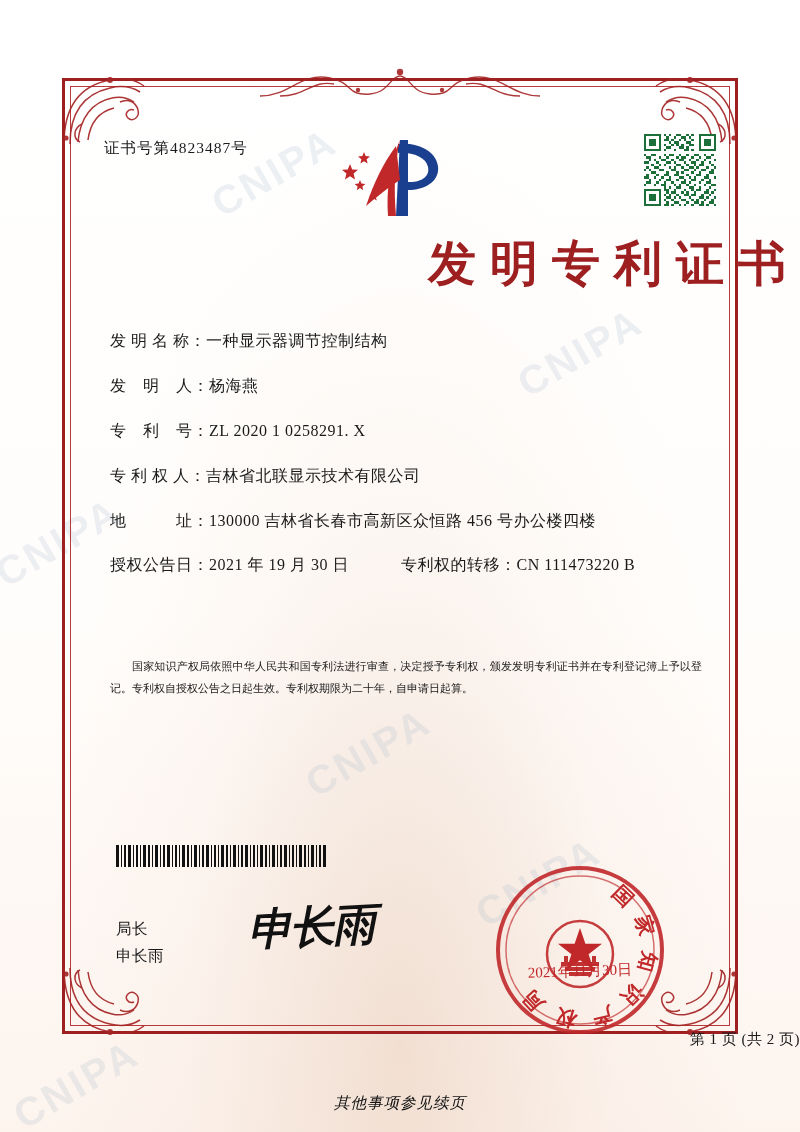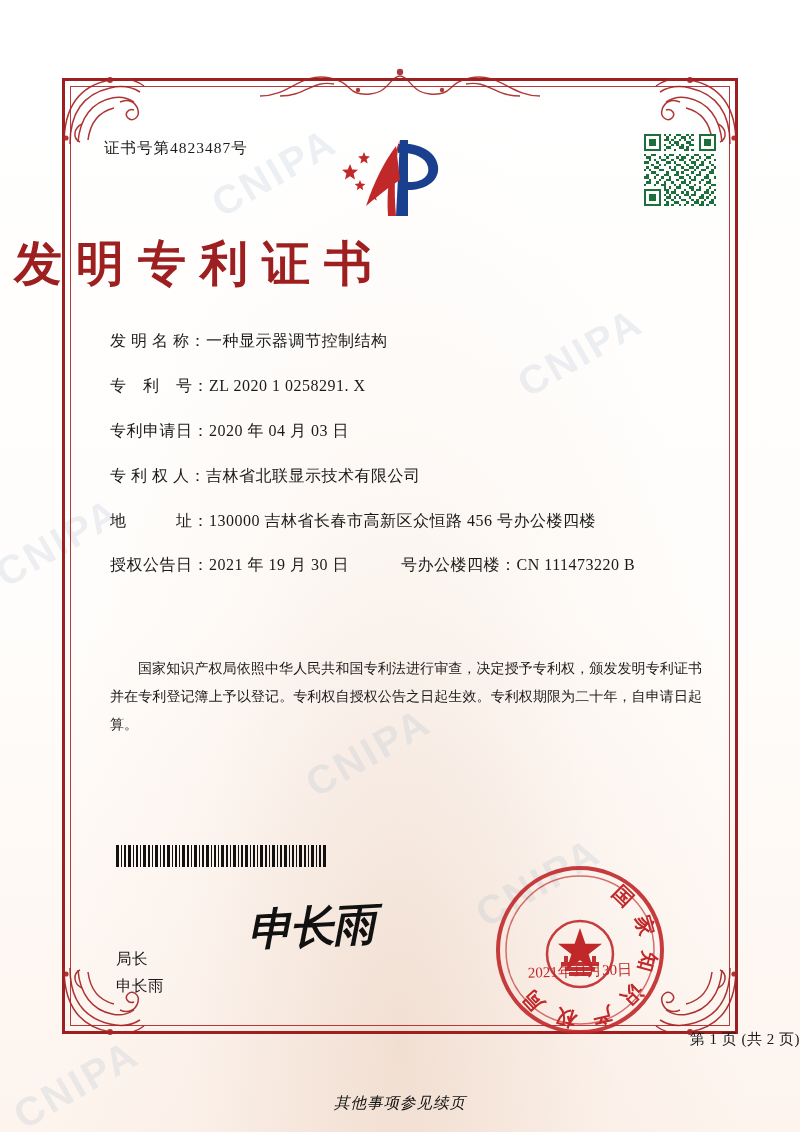--- a/index.html
+++ b/index.html
@@ -103,21 +103,21 @@
     margin-left: -62px;
     width: 124px;
     height: 84px;
   }
 
   
   .title {
     position: absolute;
     left: 0; right: 0;
     top: 232px;
-    text-align: left;
+    text-align: right;
     font-size: 48px;
     font-weight: 700;
     letter-spacing: 14px;
     color: #9d1f20;
     text-indent: 14px;
     font-family: "DejaVu Serif", serif;
   }
 
   
   .fields {
@@ -149,21 +149,21 @@
     margin-left: 52px;
     letter-spacing: .5px;
   }
 
   
   .paras {
     position: absolute;
     left: 110px;
     right: 98px;
     top: 655px;
-    font-size: 14px;
+    font-size: 11px;
     line-height: 2.0;
     text-align: justify;
   }
   .paras p { margin: 0; text-indent: 2em; }
 
   
   .barcode {
     position: absolute;
     left: 116px;
     top: 845px;
@@ -172,21 +172,20 @@
   }
 
   
   .sig-label {
     position: absolute;
     left: 116px;
     top: 915px;
     font-size: 15.5px;
     line-height: 1.75;
     letter-spacing: .5px;
-    margin-top: 30px;
   }
   .sig-script {
     position: absolute;
     left: 248px;
     top: 898px;
     font-size: 44px;
     color: #111;
     font-family: "DejaVu Serif", serif;
     font-style: italic;
     font-weight: 700;
@@ -543,39 +542,39 @@
   </div>
 
   <div class="title">发明专利证书</div>
 
   <div class="fields">
     <div class="field">
       <span class="f-label">发 明 名 称：</span>
       <span class="f-value">一种显示器调节控制结构</span>
     </div>
     <div class="field">
+      <span class="f-label">发　明　人：</span>
+      <span class="f-value">杨海燕</span>
+    </div>
+    <div class="field">
       <span class="f-label">专　利　号：</span>
       <span class="f-value">ZL 2020 1 0258291. X</span>
-    </div>
-    <div class="field">
-      <span class="f-label">专利申请日：</span>
-      <span class="f-value">2020 年 04 月 03 日</span>
     </div>
     <div class="field">
       <span class="f-label">专 利 权 人：</span>
       <span class="f-value">吉林省北联显示技术有限公司</span>
     </div>
     <div class="field">
       <span class="f-label">地　　　址：</span>
       <span class="f-value">130000 吉林省长春市高新区众恒路 456 号办公楼四楼</span>
     </div>
     <div class="field double">
       <span class="f-label">授权公告日：</span>
       <span class="f-value">2021 年 19 月 30 日</span>
-      <span class="f-label2">号办公楼四楼：</span>
+      <span class="f-label2">专利权的转移：</span>
       <span class="f-value">CN 111473220 B</span>
     </div>
   </div>
 
   <div class="paras">
     <p>国家知识产权局依照中华人民共和国专利法进行审查，决定授予专利权，颁发发明专利证书并在专利登记簿上予以登记。专利权自授权公告之日起生效。专利权期限为二十年，自申请日起算。</p>
   </div>
 
   <div class="barcode">
     <svg viewBox="0 0 212 22" shape-rendering="crispEdges">

